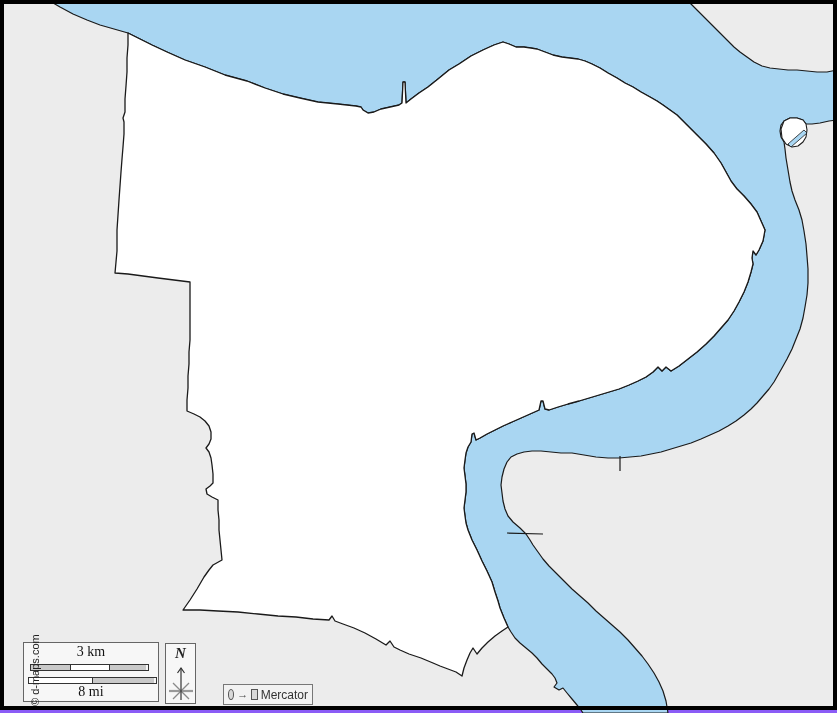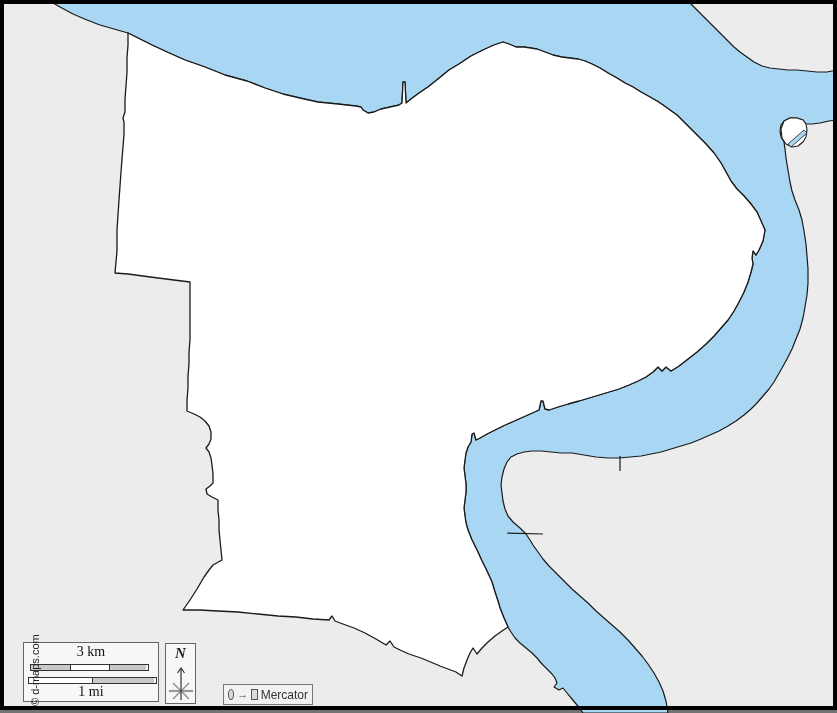--- a/index.html
+++ b/index.html
@@ -1,16 +1,16 @@
 <!DOCTYPE html>
 <html><head>
 <meta charset="utf-8">
 <style>
   html,body{margin:0;padding:0;background:#fff;}
-  #stage{position:relative;width:837px;height:713px;background:#737373;overflow:hidden;
+  #stage{position:relative;width:837px;height:713px;background:#8b5cf6;overflow:hidden;
          font-family:"Liberation Sans",sans-serif;}
   #map-svg{position:absolute;left:0;top:0;}
   .box{position:absolute;background:#f7f7f7;border:1px solid #666;box-sizing:border-box;}
   
   #scale-box{left:23px;top:642px;width:136px;height:60px;}
   .scale-label{position:absolute;width:100%;text-align:center;
                font-family:"Liberation Serif",serif;font-size:14px;color:#111;}
   #km-label{top:1px;}
   #mi-label{bottom:1px;}
   .bar{position:absolute;height:5px;border:1px solid #333;display:flex;}
@@ -73,21 +73,21 @@
     <div id="km-label" class="scale-label">3 km</div>
     <div id="bar-km" class="bar">
       <div class="seg g" style="width:39px"></div>
       <div class="seg w" style="width:39px"></div>
       <div class="seg g" style="width:37px"></div>
     </div>
     <div id="bar-mi" class="bar">
       <div class="seg w" style="width:63px"></div>
       <div class="seg g" style="width:62px"></div>
     </div>
-    <div id="mi-label" class="scale-label">1 mi</div>
+    <div id="mi-label" class="scale-label">8 mi</div>
   </div>
 
   <div id="compass-box" class="box">
     <div id="north-label">N</div>
     <svg id="compass-rose" width="26" height="40" viewBox="0 0 26 40">
       <line x1="1" y1="27" x2="25" y2="27" stroke="#999" stroke-width="2.2"></line>
       <line x1="5" y1="19" x2="21" y2="35" stroke="#8a8a8a" stroke-width="1.2"></line>
       <line x1="21" y1="19" x2="5" y2="35" stroke="#8a8a8a" stroke-width="1.2"></line>
       <line x1="13" y1="4" x2="13" y2="36" stroke="#333" stroke-width="1.2"></line>
       <polyline points="9.5,9 13,4 16.5,9" fill="none" stroke="#333" stroke-width="1.2"></polyline>

